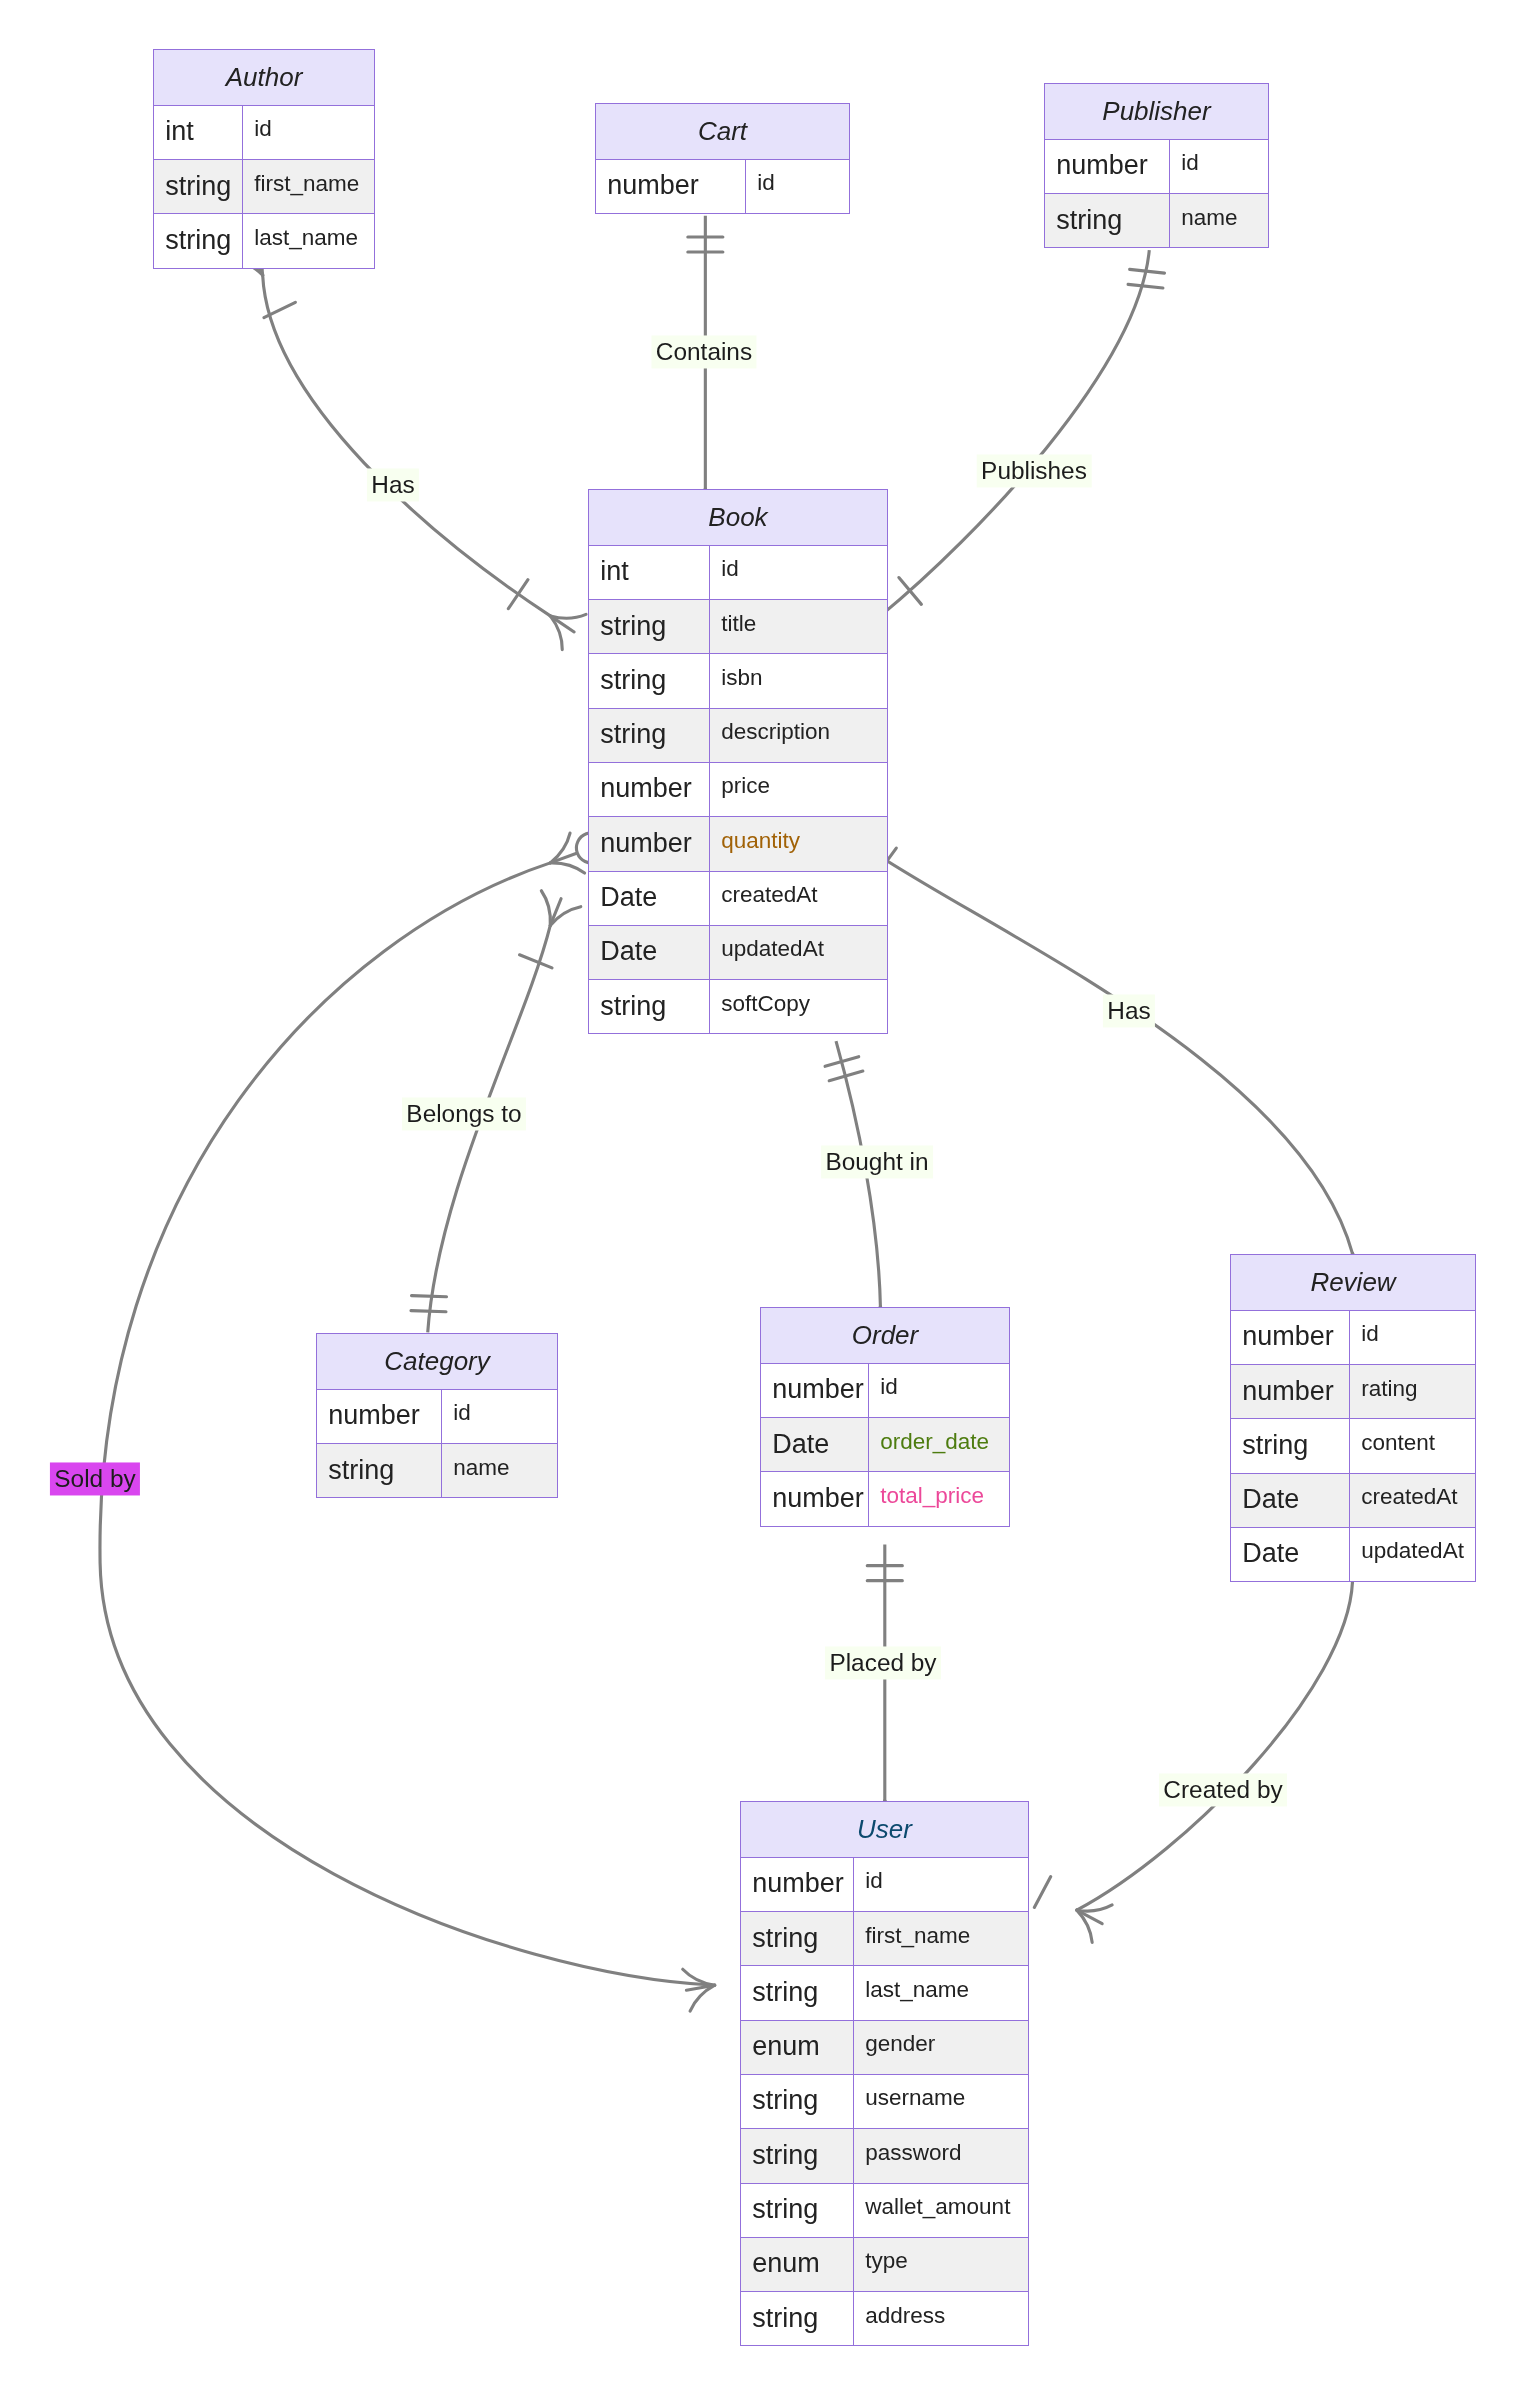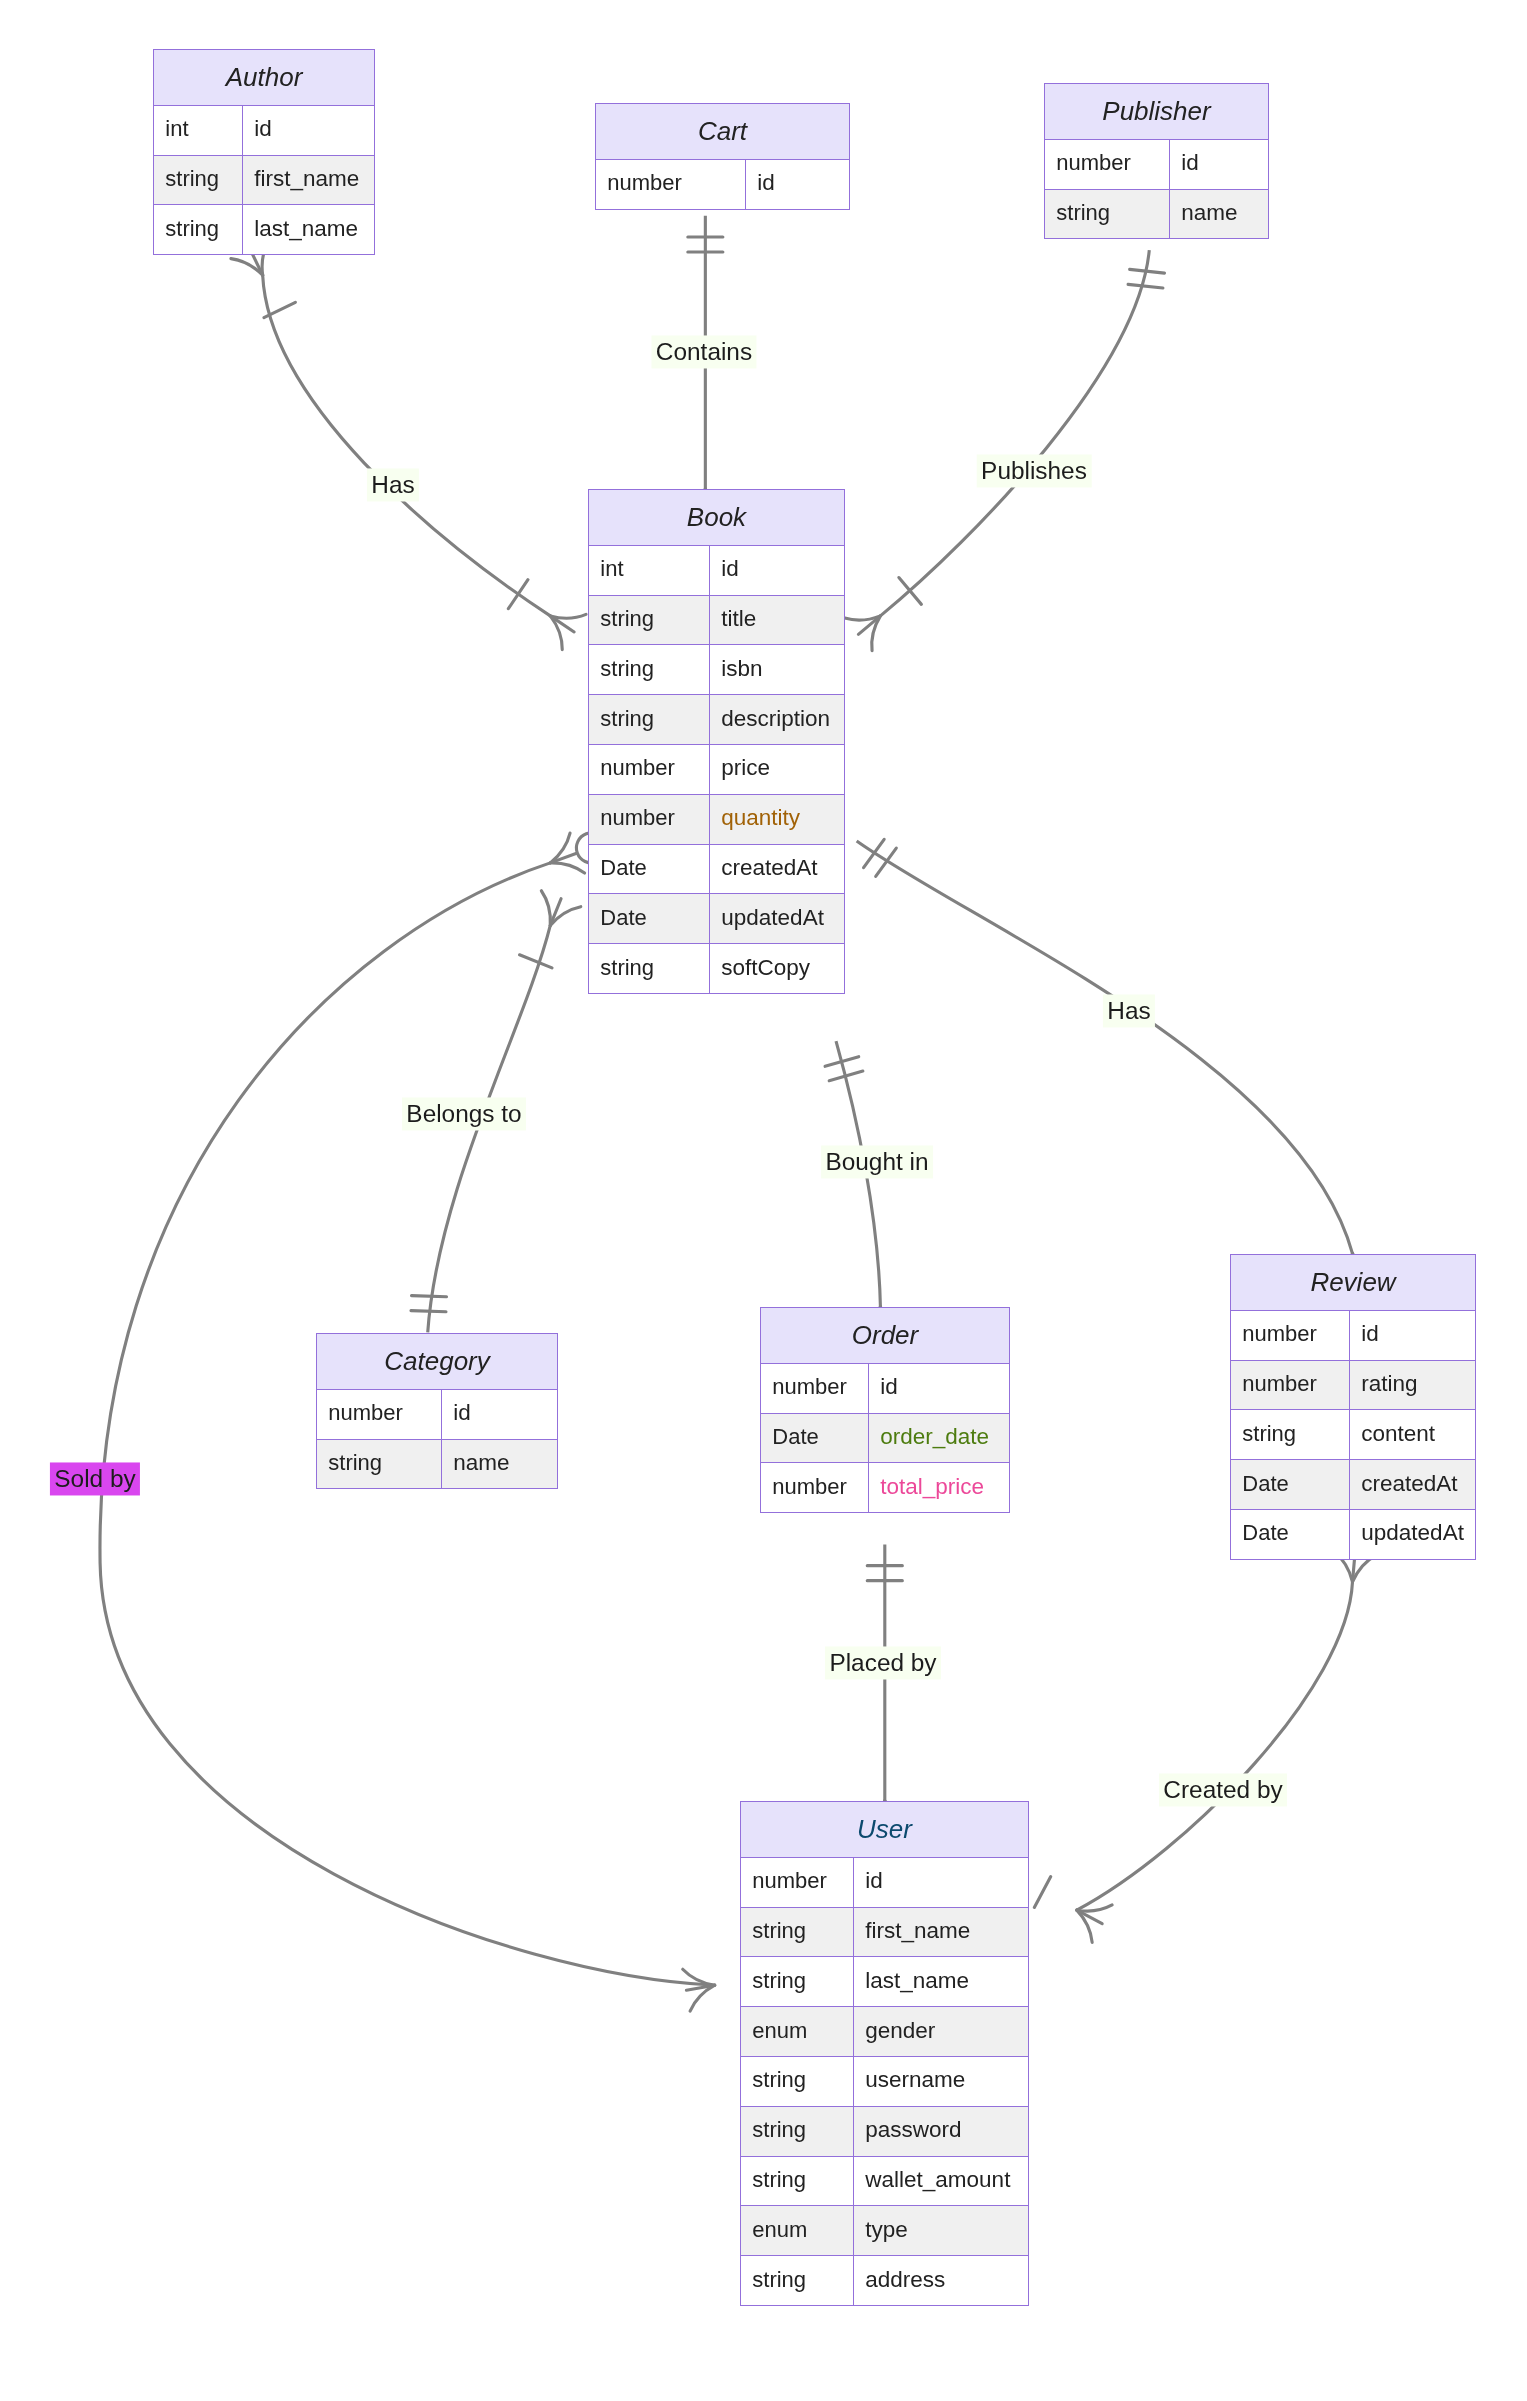--- a/index.html
+++ b/index.html
@@ -46,21 +46,21 @@
     display: flex;
     border-bottom: 1.9px solid #9370db;
     background: #ffffff;
   }
   .attr-row:last-child { border-bottom: none; }
   .attr-row.alt { background: #f0f0f0; }
   .attr-type {
     box-sizing: border-box;
     border-right: 1.9px solid #9370db;
     color: #222222;
-    font-size: 22px;
+    font-size: 27px;
     line-height: 1;
     padding: 12.5px 0 13.8px 11.3px;
     white-space: nowrap;
     overflow: hidden;
   }
   .attr-name {
     box-sizing: border-box;
     color: #222222;
     font-size: 22.5px;
     line-height: 1;
@@ -242,21 +242,21 @@
       <div class="entity-title" style="background: rgb(230, 226, 251); border-bottom-color: rgb(147, 112, 219); color: rgb(34, 34, 34);">Publisher</div>
       <div class="attr-row" style="background: rgb(255, 255, 255); border-bottom-color: rgb(147, 112, 219);">
         <div class="attr-type" style="width: 125px; border-right-color: rgb(147, 112, 219); color: rgb(34, 34, 34);">number</div>
         <div class="attr-name" style="color: rgb(34, 34, 34);">id</div>
       </div>
       <div class="attr-row alt" style="background: rgb(240, 240, 240); border-bottom-color: rgb(147, 112, 219);">
         <div class="attr-type" style="width: 125px; border-right-color: rgb(147, 112, 219); color: rgb(34, 34, 34);">string</div>
         <div class="attr-name" style="color: rgb(34, 34, 34);">name</div>
       </div>
     </div>
-    <div class="entity" style="left: 588px; top: 489px; width: 257px; border-color: rgb(147, 112, 219);">
+    <div class="entity" style="left: 588px; top: 489px; width: 300px; border-color: rgb(147, 112, 219);">
       <div class="entity-title" style="background: rgb(230, 226, 251); border-bottom-color: rgb(147, 112, 219); color: rgb(34, 34, 34);">Book</div>
       <div class="attr-row" style="background: rgb(255, 255, 255); border-bottom-color: rgb(147, 112, 219);">
         <div class="attr-type" style="width: 121px; border-right-color: rgb(147, 112, 219); color: rgb(34, 34, 34);">int</div>
         <div class="attr-name" style="color: rgb(34, 34, 34);">id</div>
       </div>
       <div class="attr-row alt" style="background: rgb(240, 240, 240); border-bottom-color: rgb(147, 112, 219);">
         <div class="attr-type" style="width: 121px; border-right-color: rgb(147, 112, 219); color: rgb(34, 34, 34);">string</div>
         <div class="attr-name" style="color: rgb(34, 34, 34);">title</div>
       </div>
       <div class="attr-row" style="background: rgb(255, 255, 255); border-bottom-color: rgb(147, 112, 219);">

